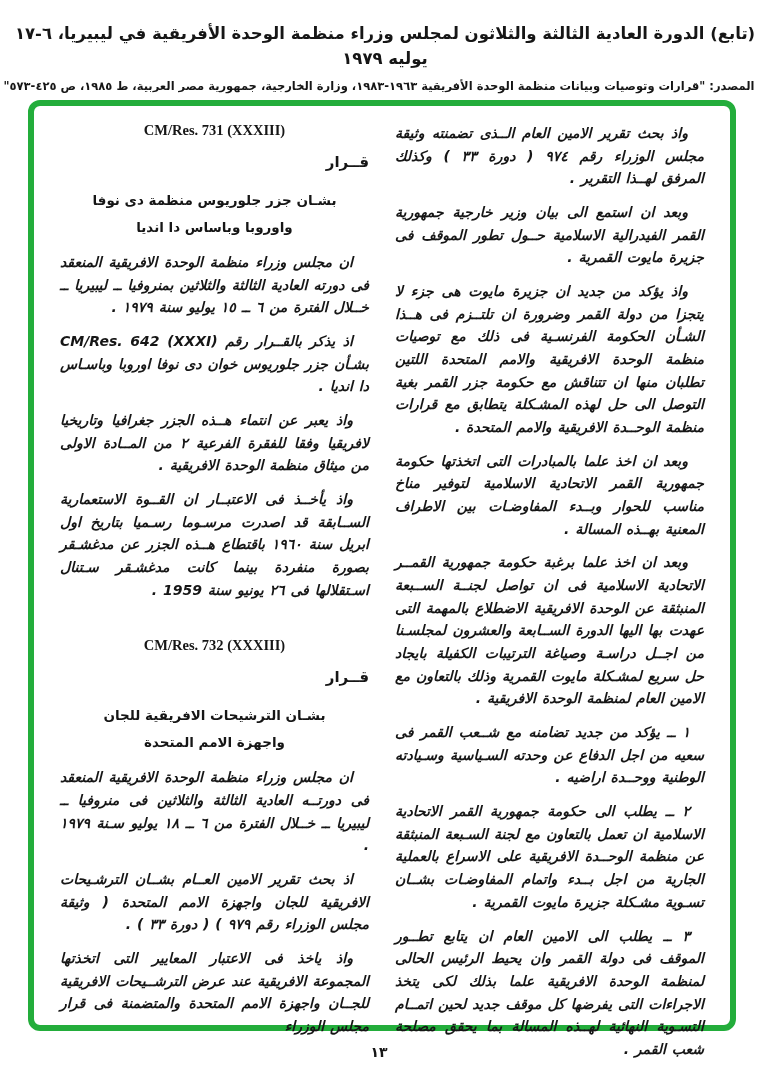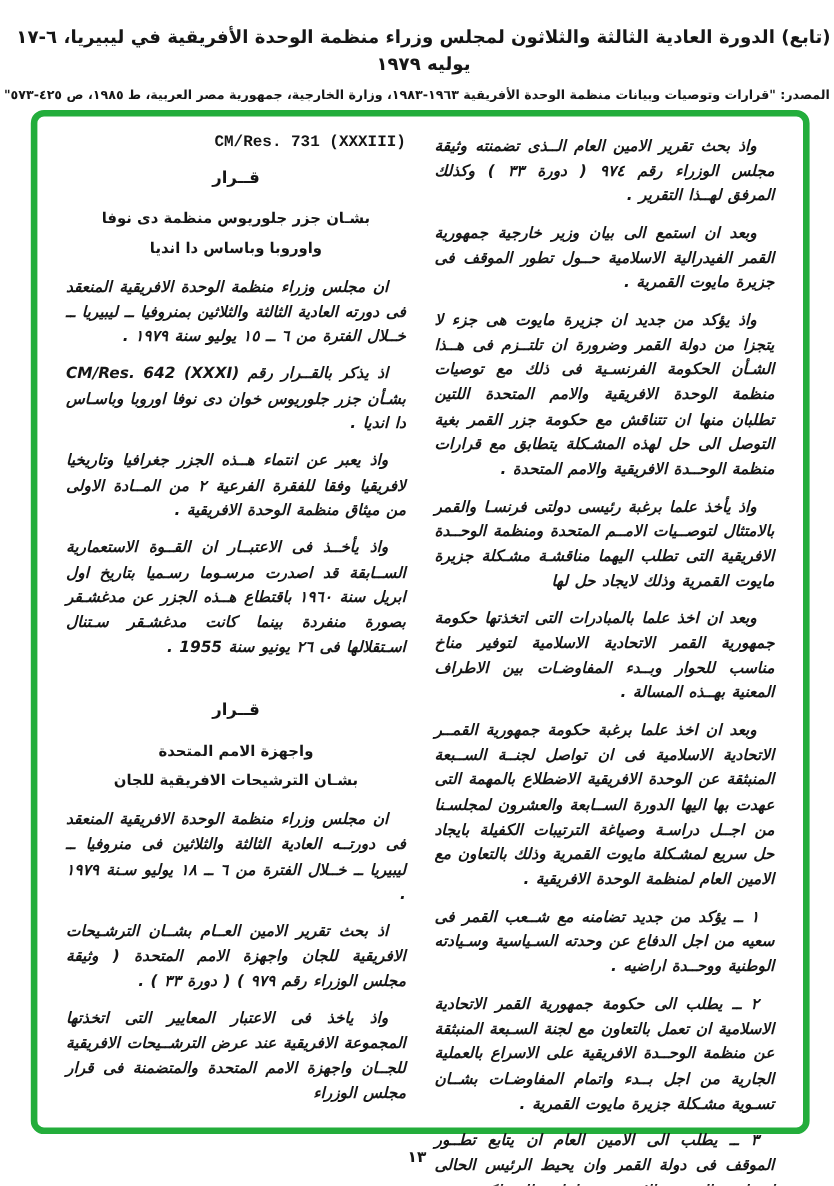--- a/index.html
+++ b/index.html
@@ -48,28 +48,28 @@
     font-weight: bold;
     line-height: 1.62;
     margin-bottom: 11px;
     text-indent: 16px;
     word-spacing: 1px;
     font-style: italic;
   }
   .para.numbered { text-indent: 14px; }
   .res-ref {
     direction: ltr;
-    text-align: right;
-    font-family: Liberation Mono, monospace;
+    text-align: center;
+    font-family: Liberation Serif, serif;
     font-weight: bold;
     font-size: 14.5px;
     margin-bottom: 14px;
   }
   .res-title {
-    text-align: center; font-weight: bold; font-size: 15px;
+    text-align: right; font-weight: bold; font-size: 15px;
     margin: 10px 0 16px 0; letter-spacing: 1px;
   }
   .res-subtitle {
     text-align: center; font-weight: bold; font-size: 13.5px;
     line-height: 2.0; margin-bottom: 10px;
   }
   .res2-block { margin-top: 36px; }
 
   
   .footer {
@@ -87,49 +87,49 @@
     <div class="header-line2">المصدر: "قرارات وتوصيات وبيانات منظمة الوحدة الأفريقية ١٩٦٣-١٩٨٣، وزارة الخارجية، جمهورية مصر العربية، ط ١٩٨٥، ص ٤٢٥-٥٧٣"</div>
   </div>
 
   <div class="frame" style="border-color: rgb(35, 173, 59);">
     <div class="columns">
 
       <div class="col">
         <p class="para">واذ بحث تقرير الامين العام الــذى تضمنته وثيقة مجلس الوزراء رقم ٩٧٤ ( دورة ٣٣ ) وكذلك المرفق لهــذا التقرير .</p>
         <p class="para">وبعد ان استمع الى بيان وزير خارجية جمهورية القمر الفيدرالية الاسلامية حــول تطور الموقف فى جزيرة مايوت القمرية .</p>
         <p class="para">واذ يؤكد من جديد ان جزيرة مايوت هى جزء لا يتجزا من دولة القمر وضرورة ان تلتــزم فى هــذا الشـأن الحكومة الفرنسـية فى ذلك مع توصيات منظمة الوحدة الافريقية والامم المتحدة اللتين تطلبان منها ان تتناقش مع حكومة جزر القمر بغية التوصل الى حل لهذه المشـكلة يتطابق مع قرارات منظمة الوحــدة الافريقية والامم المتحدة .</p>
-        <p class="para">واذ يأخذ علما برغبة رئيسى دولتى فرنسـا والقمر بالامتثال لتوصــيات الامــم المتحدة ومنظمة الوحــدة الافريقية التى تطلب اليهما مناقشـة مشـكلة جزيرة مايوت القمرية وذلك لايجاد حل لها</p>
         <p class="para">وبعد ان اخذ علما بالمبادرات التى اتخذتها حكومة جمهورية القمر الاتحادية الاسلامية لتوفير مناخ مناسب للحوار وبــدء المفاوضـات بين الاطراف المعنية بهــذه المسالة .</p>
         <p class="para">وبعد ان اخذ علما برغبة حكومة جمهورية القمــر الاتحادية الاسلامية فى ان تواصل لجنــة الســبعة المنبثقة عن الوحدة الافريقية الاضطلاع بالمهمة التى عهدت بها اليها الدورة الســابعة والعشرون لمجلسـنا من اجــل دراسـة وصياغة الترتيبات الكفيلة بايجاد حل سريع لمشـكلة مايوت القمرية وذلك بالتعاون مع الامين العام لمنظمة الوحدة الافريقية .</p>
         <p class="para numbered">١ ــ يؤكد من جديد تضامنه مع شــعب القمر فى سعيه من اجل الدفاع عن وحدته السـياسية وسـيادته الوطنية ووحــدة اراضيه .</p>
         <p class="para numbered">٢ ــ يطلب الى حكومة جمهورية القمر الاتحادية الاسلامية ان تعمل بالتعاون مع لجنة السـبعة المنبثقة عن منظمة الوحــدة الافريقية على الاسراع بالعملية الجارية من اجل بــدء واتمام المفاوضـات بشــان تسـوية مشـكلة جزيرة مايوت القمرية .</p>
         <p class="para numbered">٣ ــ يطلب الى الامين العام ان يتابع تطــور الموقف فى دولة القمر وان يحيط الرئيس الحالى لمنظمة الوحدة الافريقية علما بذلك لكى يتخذ الاجراءات التى يفرضها كل موقف جديد لحين اتمــام التسـوية النهائية لهــذه المسالة بما يحقق مصلحة شعب القمر .</p>
 
       </div>
 
       <div class="col">
 
         <div>
           <div class="res-ref">CM/Res. 731 (XXXIII)</div>
           <div class="res-title">قــرار</div>
           <div class="res-subtitle">
             <div>بشـان جزر جلوريوس منظمة دى نوفا</div>
             <div>واوروبا وباساس دا انديا</div>
           </div>
           <p class="para">ان مجلس وزراء منظمة الوحدة الافريقية المنعقد فى دورته العادية الثالثة والثلاثين بمنروفيا ــ ليبيريا ــ خــلال الفترة من ٦ ــ ١٥ يوليو سنة ١٩٧٩ .</p>
           <p class="para">اذ يذكر بالقــرار رقم CM/Res. 642 (XXXI) بشـأن جزر جلوريوس خوان دى نوفا اوروبا وباسـاس دا انديا .</p>
           <p class="para">واذ يعبر عن انتماء هــذه الجزر جغرافيا وتاريخيا لافريقيا وفقا للفقرة الفرعية ٢ من المــادة الاولى من ميثاق منظمة الوحدة الافريقية .</p>
-          <p class="para">واذ يأخــذ فى الاعتبــار ان القــوة الاستعمارية الســابقة قد اصدرت مرسـوما رسـميا بتاريخ اول ابريل سنة ١٩٦٠ باقتطاع هــذه الجزر عن مدغشـقر بصورة منفردة بينما كانت مدغشـقر سـتنال اسـتقلالها فى ٢٦ يونيو سنة 1955 .</p>
+          <p class="para">واذ يأخــذ فى الاعتبــار ان القــوة الاستعمارية الســابقة قد اصدرت مرسـوما رسـميا بتاريخ اول ابريل سنة ١٩٦٠ باقتطاع هــذه الجزر عن مدغشـقر بصورة منفردة بينما كانت مدغشـقر سـتنال اسـتقلالها فى ٢٦ يونيو سنة 1959 .</p>
         </div>
 
         <div class="res2-block">
+          <div class="res-ref">CM/Res. 732 (XXXIII)</div>
           <div class="res-title">قــرار</div>
           <div class="res-subtitle">
+            <div>بشـان الترشيحات الافريقية للجان</div>
             <div>واجهزة الامم المتحدة</div>
-            <div>بشـان الترشيحات الافريقية للجان</div>
           </div>
           <p class="para">ان مجلس وزراء منظمة الوحدة الافريقية المنعقد فى دورتــه العادية الثالثة والثلاثين فى منروفيا ــ ليبيريا ــ خــلال الفترة من ٦ ــ ١٨ يوليو سـنة ١٩٧٩ .</p>
           <p class="para">اذ بحث تقرير الامين العــام بشــان الترشـيحات الافريقية للجان واجهزة الامم المتحدة ( وثيقة مجلس الوزراء رقم ٩٧٩ ) ( دورة ٣٣ ) .</p>
           <p class="para">واذ ياخذ فى الاعتبار المعايير التى اتخذتها المجموعة الافريقية عند عرض الترشــيحات الافريقية للجــان واجهزة الامم المتحدة والمتضمنة فى قرار مجلس الوزراء</p>
         </div>
 
       </div>
     </div>
   </div>
 

